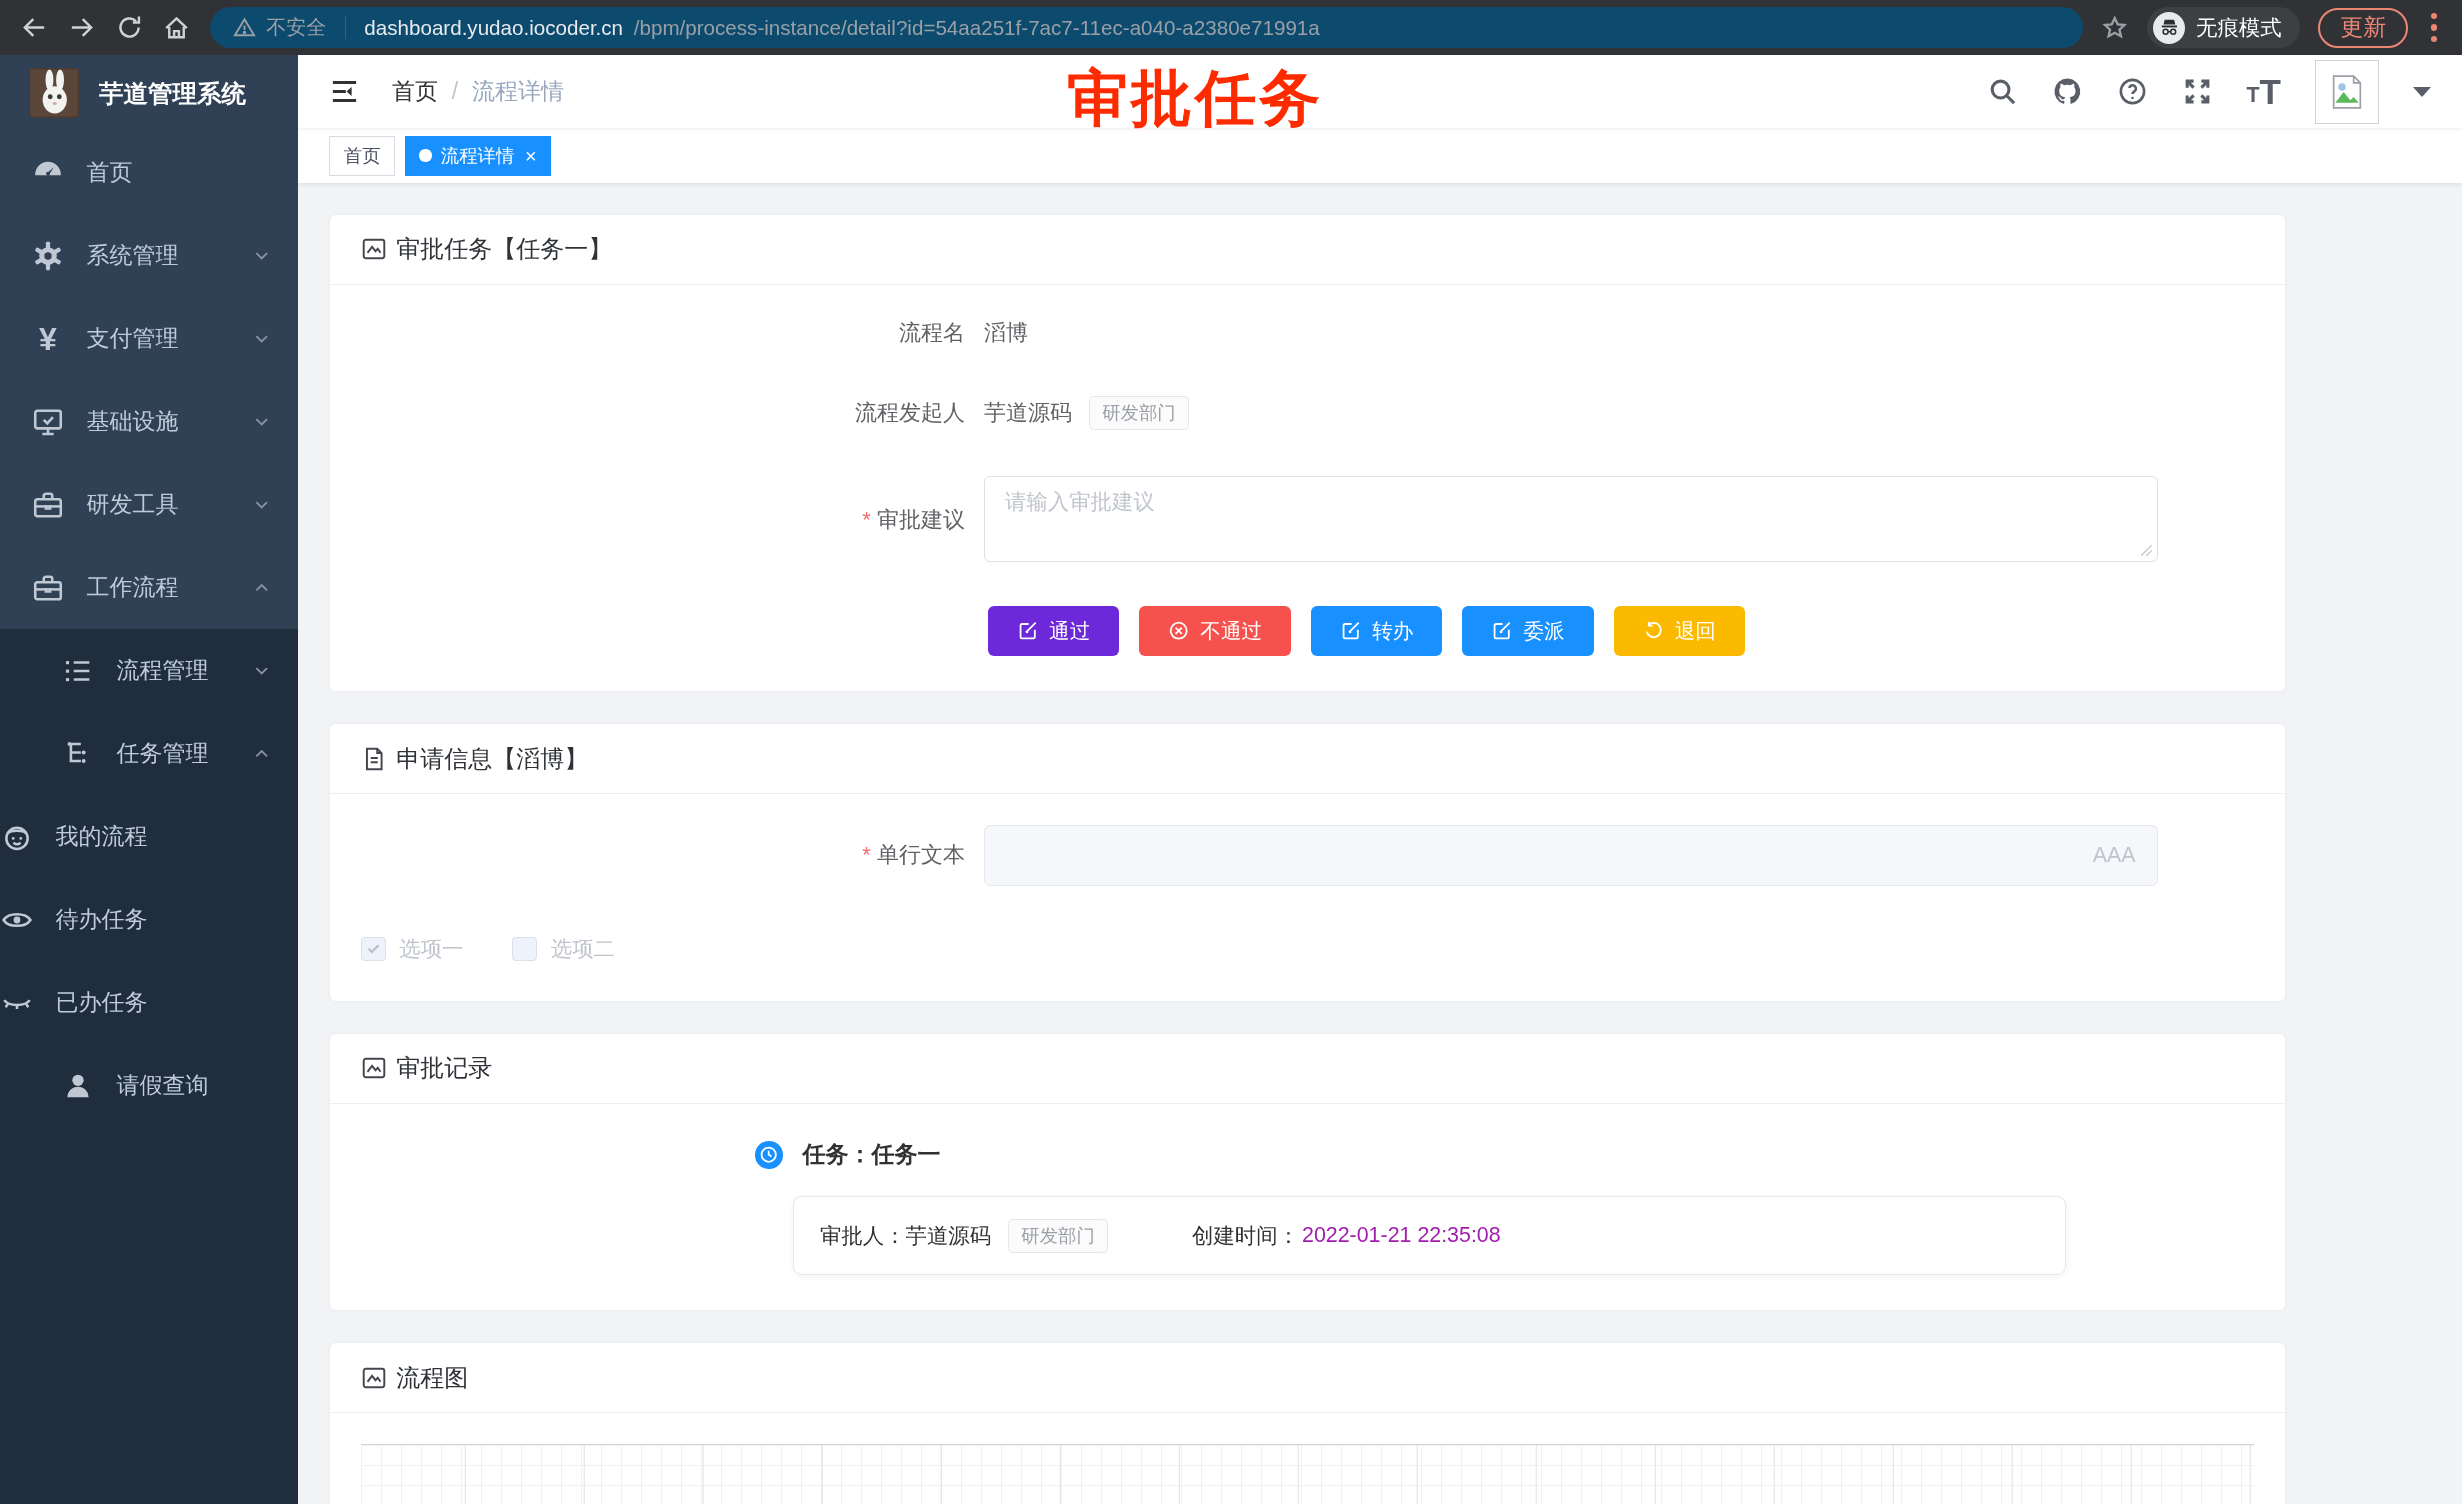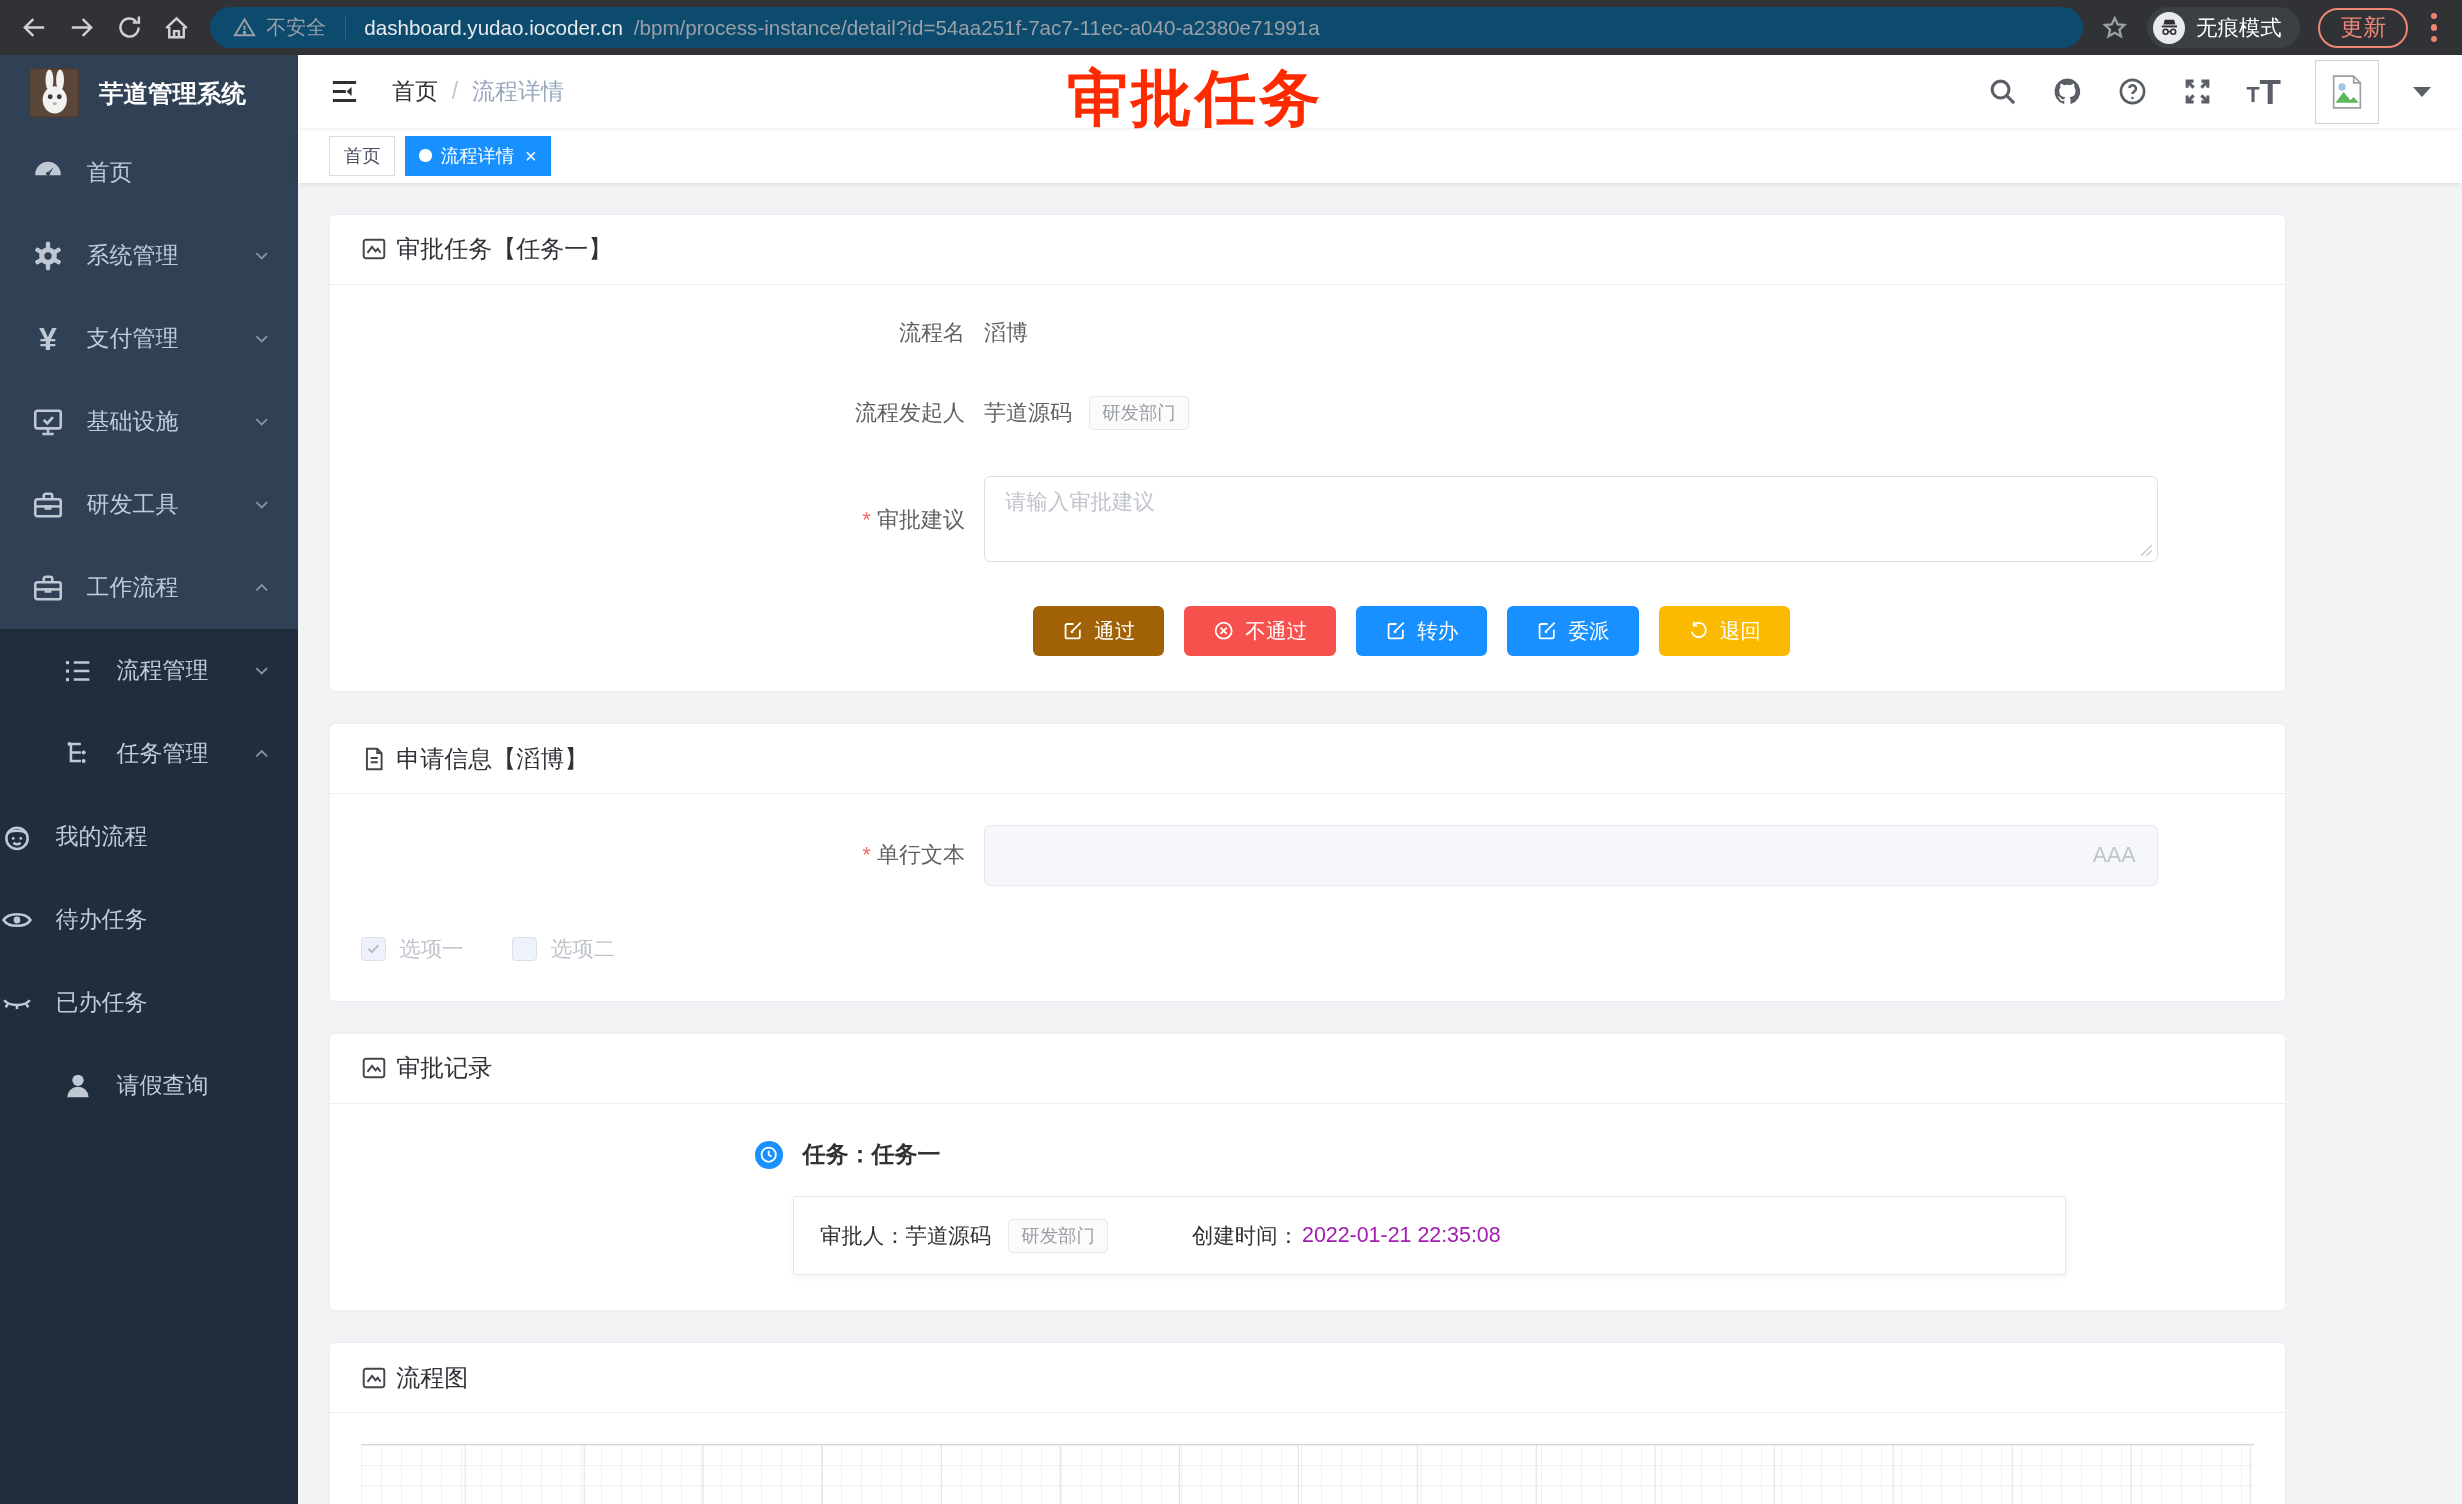--- a/index.html
+++ b/index.html
@@ -107,40 +107,40 @@
              font-family:"Liberation Sans","DejaVu Sans",sans-serif; }
   .opinion::placeholder { color:#c0c4cc; }
   .ta-wrap { position:relative; }
   .ta-grip { position:absolute; right:4.6px; bottom:7.6px; width:15.3px; height:15.3px; pointer-events:none; }
 
   .btn-row { margin-left:627px; display:flex; gap:20px; margin-top:-4.6px; }
   .btn { height:50px; border:none; border-radius:6.1px; color:#fff; font-size:20.6px; display:flex;
          align-items:center; gap:10.7px; padding:0 29px; cursor:pointer; }
   .btn .b-icon { width:21.4px; height:21.4px; }
   .btn .b-icon svg { width:100%; height:100%; }
-  .btn.success { background:#a16207;margin-left:45px; }
+  .btn.success { background:#6d28d9; }
   .btn.danger  { background:#f7514d; }
   .btn.primary { background:#1890ff; }
   .btn.warning { background:#fbba00; }
 
   .dis-input { width:1174px; height:61px; background:#f5f7fa; border:0.8px solid #e4e7ed; border-radius:6.1px;
                color:#c0c4cc; font-size:21.4px; padding:0 21.4px;text-align:right; }
   .cb-group { display:flex; align-items:center; gap:49px; }
   .cb { display:flex; align-items:center; gap:13.8px; color:#c0c4cc; font-size:21.4px; }
   .cb-box { width:24.5px; height:24.5px; border:0.8px solid #dcdfe6; border-radius:3.8px; background:#edf2fc;
             display:flex; align-items:center; justify-content:center; }
   .cb-box svg { width:17px; height:17px; color:#b9bdc4; }
 
   .timeline { margin-left:394px; padding-top:4.6px; }
   .tl-head { display:flex; align-items:center; gap:20px; }
   .tl-node { width:27.5px; height:27.5px; border-radius:50%; background:#1890ff; display:flex;
              align-items:center; justify-content:center; flex:none; }
   .tl-node svg { width:21.4px; height:21.4px; color:#fff; }
   .tl-title { font-size:23px; font-weight:bold; color:#303133; }
-  .tl-card { margin-left:38px; margin-top:26px; width:1273px; border:0.8px solid #e4e7ed; border-radius:2px;
+  .tl-card { margin-left:38px; margin-top:26px; width:1273px; border:0.8px solid #e4e7ed; border-radius:9px;
              box-shadow:0 1.5px 7.6px rgba(0,0,0,.05); padding:21.4px 26px; display:flex; align-items:center;
              font-size:21.4px; color:#303133; background:#fff; }
   .tl-time-label { margin-left:84px; }
   .tl-time { color:#a21caf; margin-left:3px; }
 
   .bpmn { height:321px; margin-top:0; border-top:0.8px solid #d4d4d8;
           background-color:#fff;
           background-image:
             linear-gradient(#dfdfe3 0.8px, transparent 0.8px),
             linear-gradient(90deg,#dfdfe3 0.8px, transparent 0.8px),

